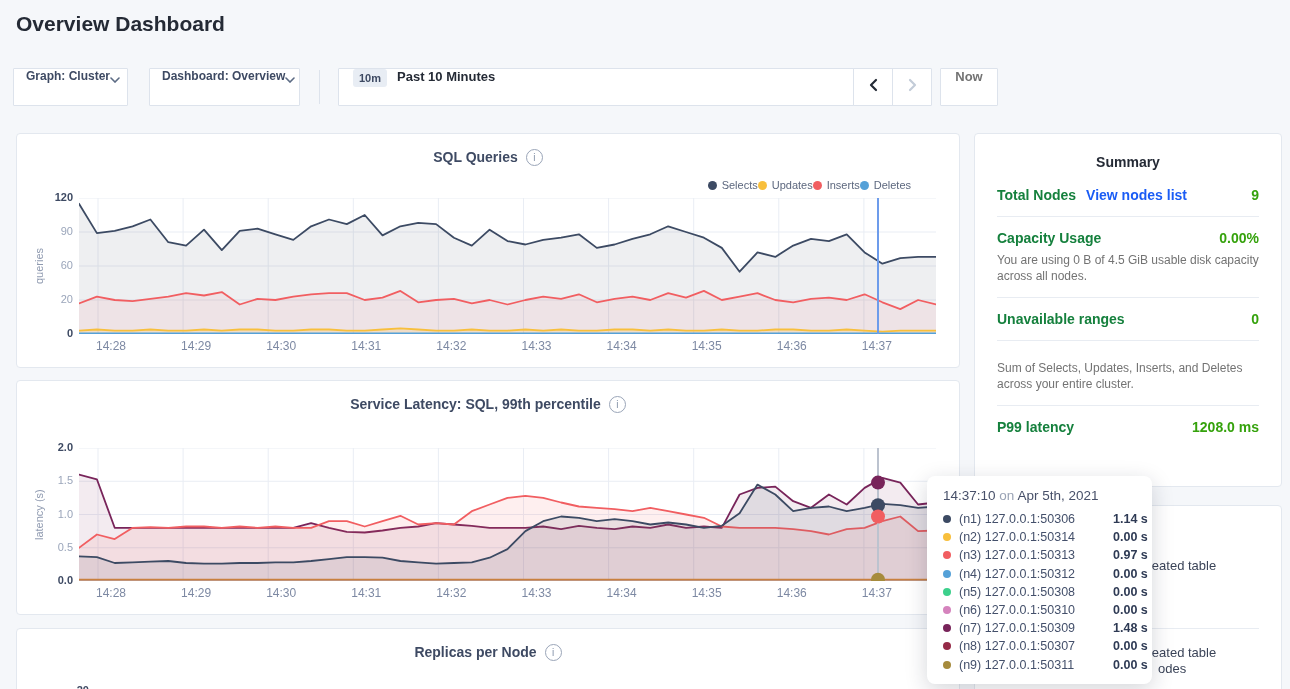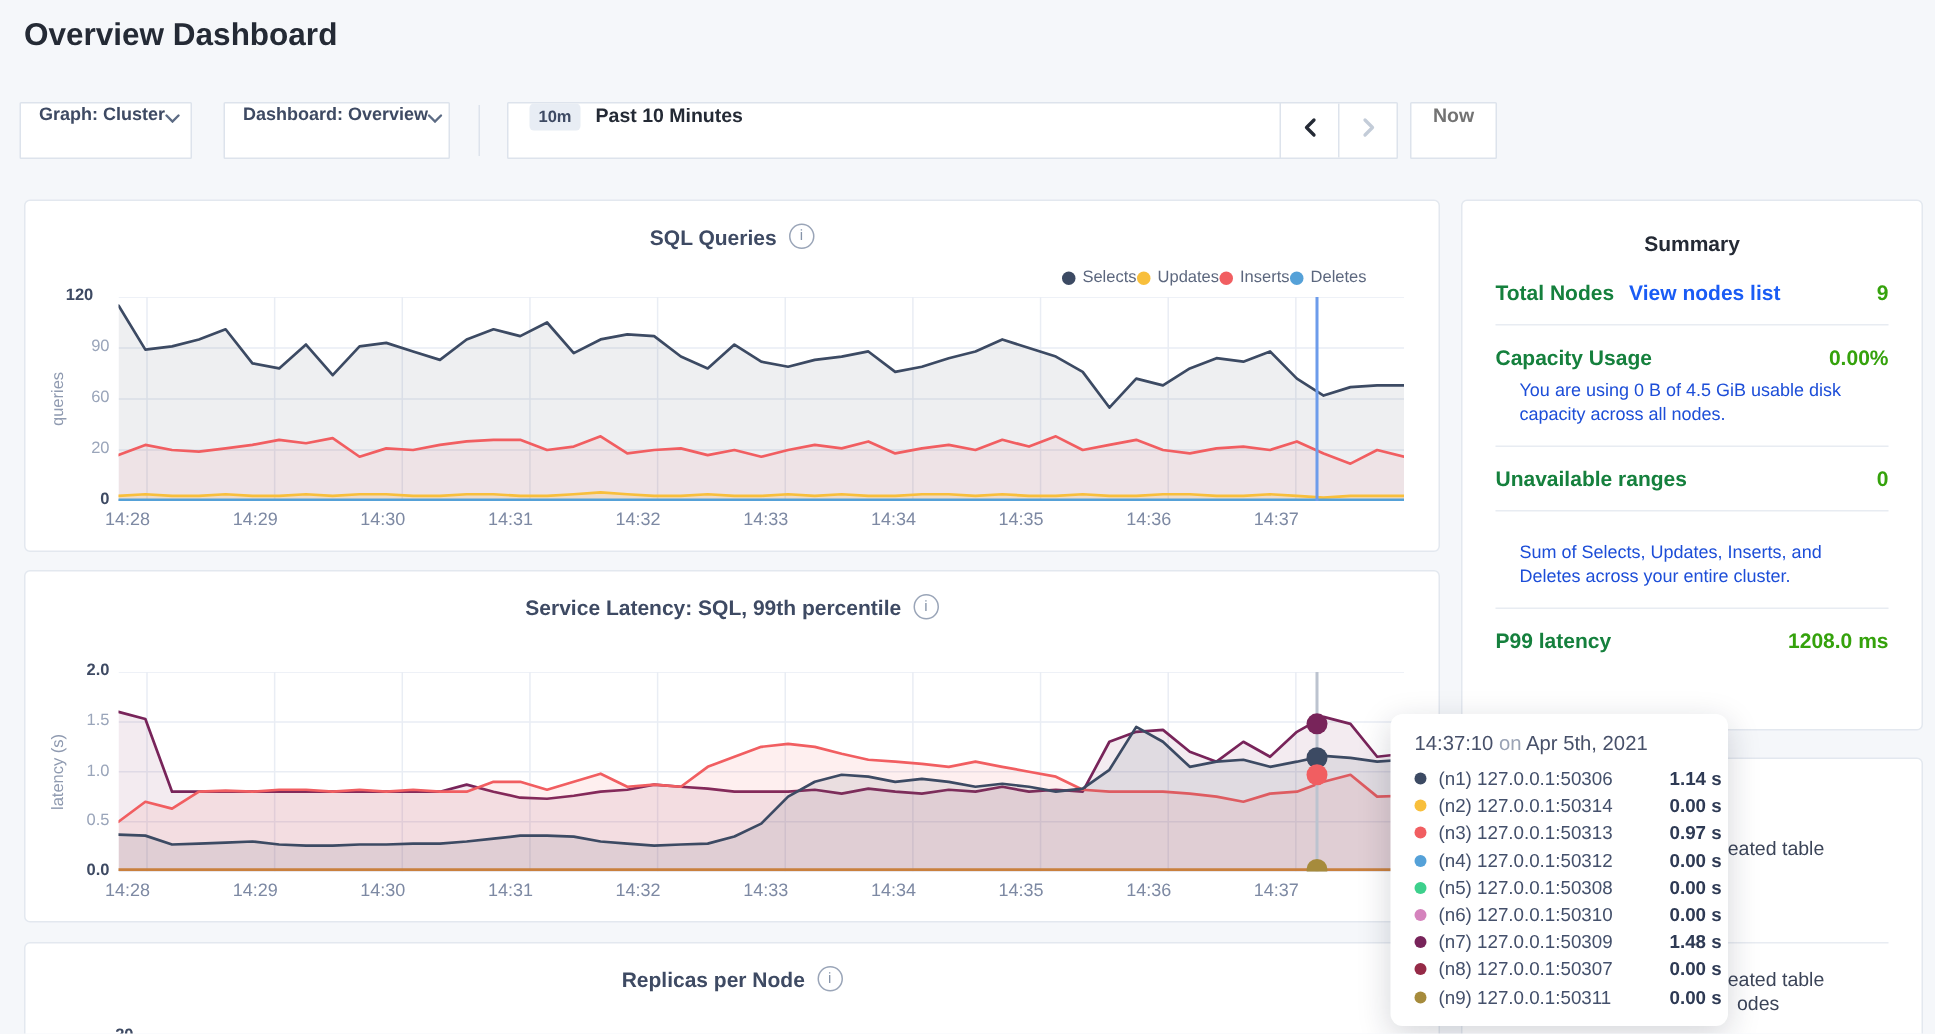--- a/index.html
+++ b/index.html
@@ -24,47 +24,47 @@
   .now-label{font-size:13px;font-weight:700;color:#737373}
 
   
   .card{position:absolute;background:#fff;border:1px solid #e3e8ef;border-radius:4px;box-sizing:border-box}
   #card-sql{left:16px;top:133px;width:944px;height:235px}
   #card-latency{left:16px;top:380px;width:944px;height:235px}
   #card-replicas{left:16px;top:628px;width:944px;height:120px}
   #card-summary{left:974px;top:133px;width:308px;height:354px}
   #card-events{left:974px;top:505px;width:308px;height:240px}
 
-  .chart-title{display:flex;align-items:center;justify-content:center;gap:8px;margin-top:15px;
+  .chart-title{display:flex;align-items:flex-start;justify-content:center;gap:8px;margin-top:15px;
                font-size:14px;font-weight:700;color:#3e4a63}
   .info-icon{width:15px;height:15px;border:1px solid #9aa5b8;border-radius:50%;display:flex;align-items:center;
              justify-content:center;font-size:10px;font-weight:400;color:#8694a9;flex:none;cursor:pointer}
   .legend{position:absolute;top:45px;right:48px;display:flex;gap:0}
   .legend-item{display:flex;align-items:center;gap:5px;font-size:11px;color:#5c677e;cursor:pointer}
   .dot{width:9px;height:9px;border-radius:50%;flex:none;display:inline-block}
   .plot{position:absolute}
   .plot svg{display:block}
   .ytick{position:absolute;width:40px;text-align:right;font-size:11px;color:#9aa5ba}
   .ytick.b{font-weight:700;color:#3e4a63}
-  .xtick{position:absolute;width:56px;text-align:left;font-size:12px;color:#7d89a3}
+  .xtick{position:absolute;width:56px;text-align:right;font-size:12px;color:#7d89a3}
   .axis-label{position:absolute;writing-mode:vertical-rl;transform:rotate(180deg);text-align:center;
               font-size:11px;color:#8f9ab0;width:14px}
   #replicas-tick{position:absolute;left:32px;top:55px;width:40px;text-align:right;
                  font-size:11px;font-weight:700;color:#3e4a63}
 
   
   .sum-inner{padding:0 22px}
   .sum-title{text-align:center;font-size:14px;font-weight:700;margin:20px 0 4px;color:#242a35}
   .sum-row{padding:13px 0;border-bottom:1px solid #e8ecf2}
   .sum-row:last-child{border-bottom:none}
   .sum-head{display:flex;align-items:baseline;gap:10px}
   .sum-label{font-size:14px;font-weight:700;color:#15803d;white-space:nowrap}
   .sum-link{font-size:14px;font-weight:700;color:#1a5cf5;cursor:pointer;text-decoration:none}
   .sum-value{margin-left:auto;font-size:14px;font-weight:700;color:#35a20c;white-space:nowrap}
-  .sum-desc{margin:6px 16px 0;font-size:12px;line-height:16px;color:#1d4ed8}
+  .sum-desc{margin:6px 0 0;font-size:12px;line-height:16px;color:#737373}
 
   
   .events-title{text-align:center;font-size:14px;font-weight:700;margin-top:16px;color:#242a35}
   .events-divider{position:absolute;left:22px;right:22px;top:122px;height:1px;background:#e8ecf2}
   .frag{position:absolute;font-size:13px;color:#3b4458;white-space:nowrap}
   #frag-0{left:166px;top:52px}
   #frag-1{left:166px;top:139px}
   #frag-2{left:183px;top:155px}
 
   
@@ -167,21 +167,21 @@
     <div class="xtick" style="left: 393.4px; top: 205px;">14:32</div>
     <div class="xtick" style="left: 478.5px; top: 205px;">14:33</div>
     <div class="xtick" style="left: 563.6px; top: 205px;">14:34</div>
     <div class="xtick" style="left: 648.7px; top: 205px;">14:35</div>
     <div class="xtick" style="left: 733.8px; top: 205px;">14:36</div>
     <div class="xtick" style="left: 818.9px; top: 205px;">14:37</div>
     <div class="ytick b" style="left: 16px; top: 193px;">0</div>
     <div class="ytick" style="left: 16px; top: 159px;">20</div>
     <div class="ytick" style="left: 16px; top: 125px;">60</div>
     <div class="ytick" style="left: 16px; top: 91px;">90</div>
-    <div class="ytick b" style="left: 16px; top: 57px; text-align: center;">120</div>
+    <div class="ytick b" style="left: 16px; top: 57px;">120</div>
     <div class="axis-label" style="left: 16px; top: 64px; height: 136px;">queries</div>
     <div class="legend">
       <div class="legend-item">
         <span class="dot" style="background: rgb(60, 74, 99);"></span>
         <span>Selects</span>
       </div>
       <div class="legend-item">
         <span class="dot" style="background: rgb(248, 191, 60);"></span>
         <span>Updates</span>
       </div>

